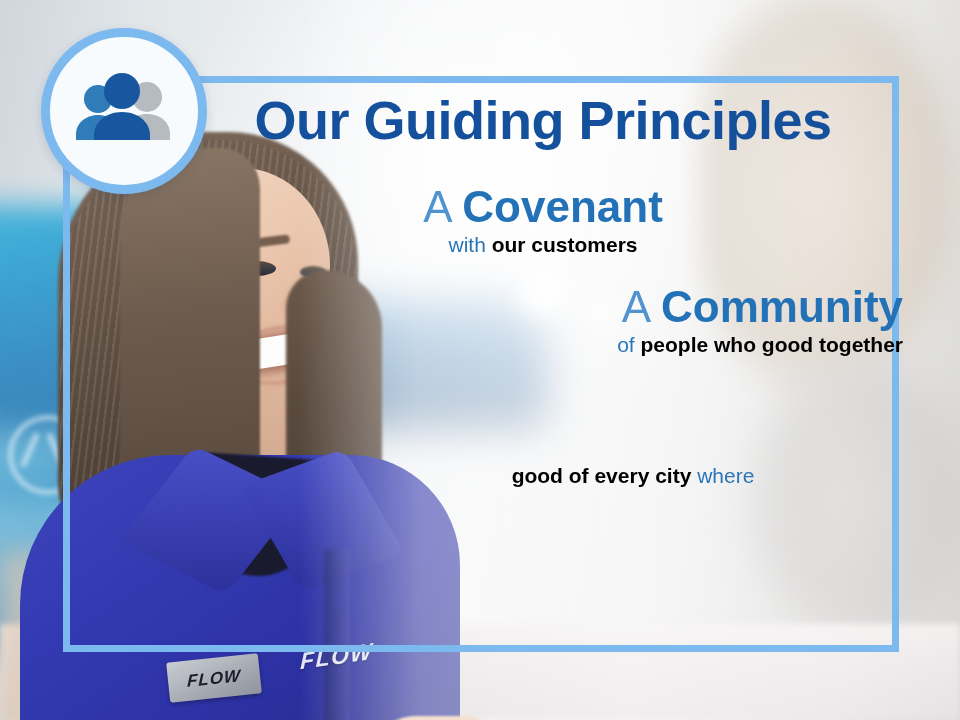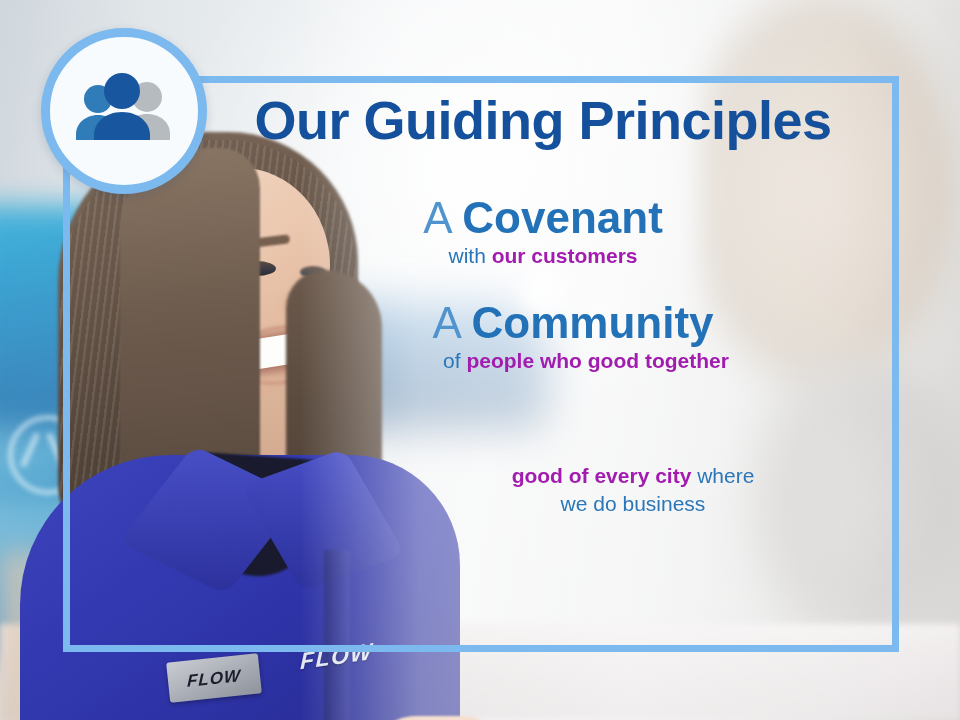--- a/index.html
+++ b/index.html
@@ -333,24 +333,24 @@
   }
   .headline .art { color: #4f93cf; font-weight: 400; }
   .headline .key { color: #2372b8; font-weight: 700; }
 
   .sub {
     font-size: 21px;
     font-weight: 400;
     color: #2a76b8;
     line-height: 1.32;
   }
-  .sub b { font-weight: 700; color: #a21caf; }
-
-  .blk-covenant   { left: 213px; top: 184px; width: 660px; text-align: center; margin-top: 11px; }
-  .blk-community  { left: 243px; top: 300px; width: 660px; text-align: center; }
+  .sub b { font-weight: 700; color: #000000; }
+
+  .blk-covenant   { left: 213px; top: 184px; width: 660px; text-align: center; }
+  .blk-community  { left: 243px; top: 284px; width: 660px; text-align: right; }
   .blk-commitment { left: 243px; top: 462px; width: 660px; text-align: center; }
   .blk-community .sub  { padding-left: 26px; }
   .blk-commitment .sub { padding-left: 120px; }
 </style>
 </head>
 <body>
 
 <div id="stage">
 
   <div class="photo">
@@ -437,17 +437,16 @@
         <span>of </span><b>people who good together</b>
       </div>
     </div>
   </div>
 
   <div class="block blk-commitment">
     <div class="sub">
       <div>
         <b>good of every city</b><span> where</span>
       </div>
-      <div>we do business</div>
     </div>
   </div>
 
 </div>
 
 </body></html>

